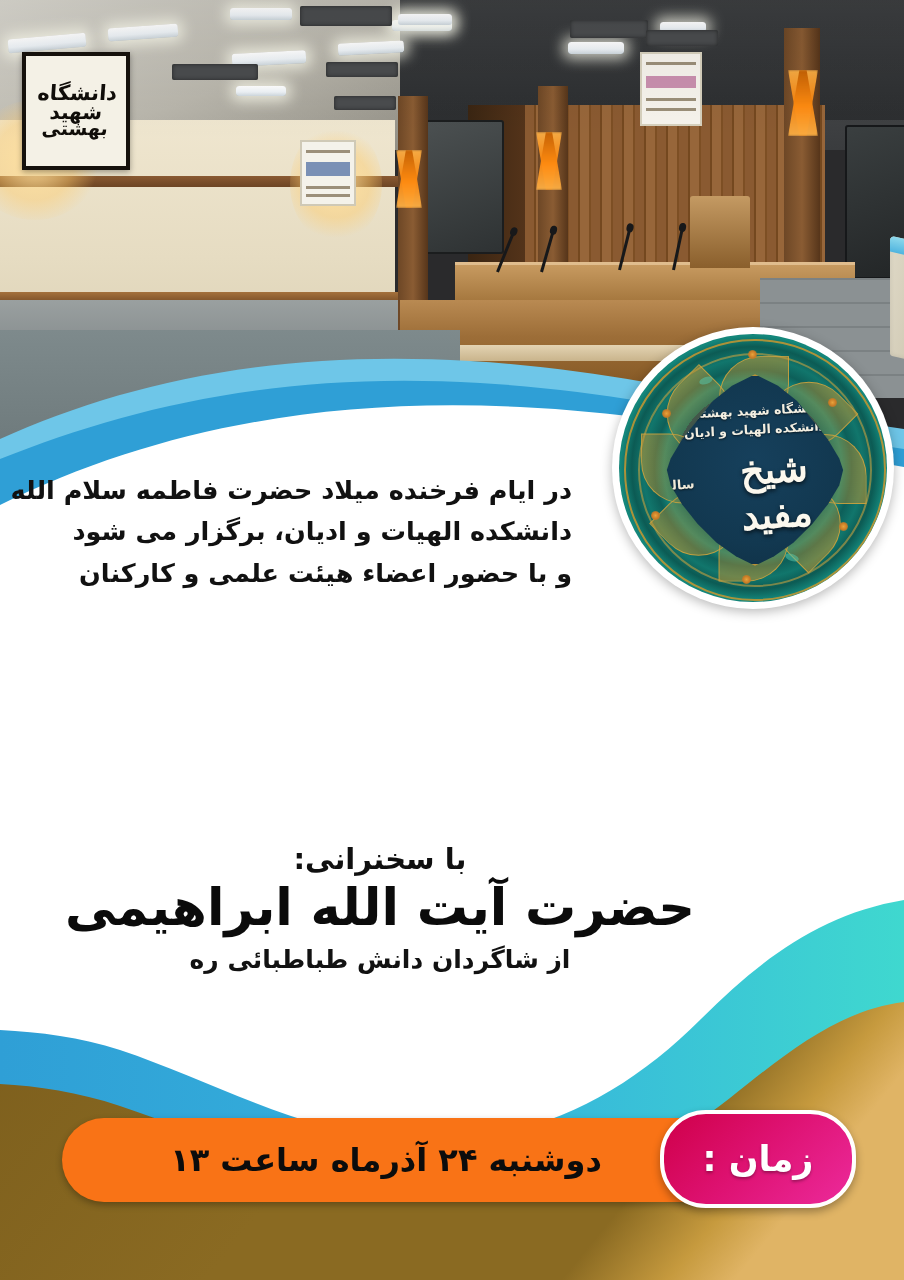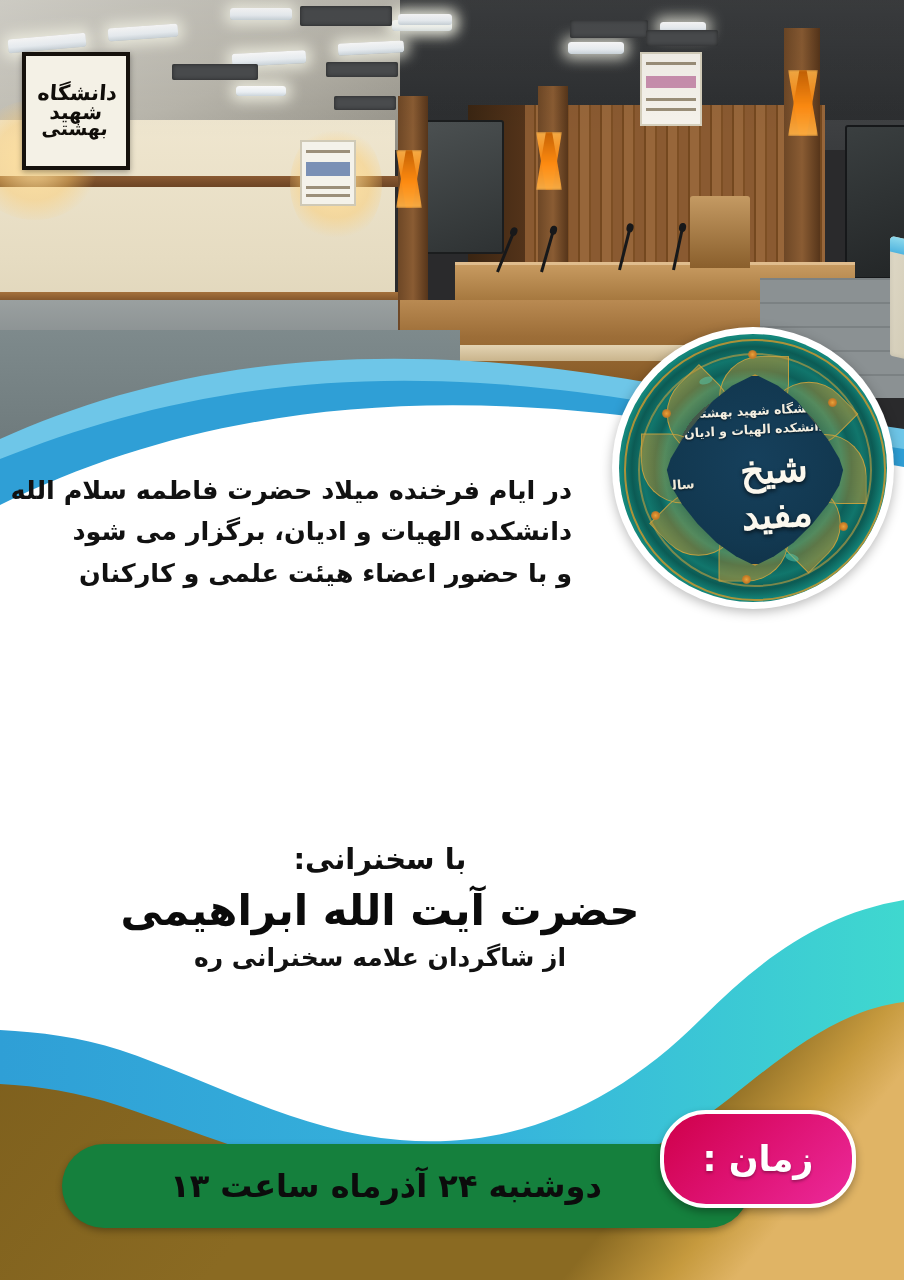--- a/index.html
+++ b/index.html
@@ -344,39 +344,39 @@
   }
 
   
   .speaker{
     position:absolute;left:0;top:842px;width:760px;text-align:center;
   }
   .sp-label{
     color:#101010;font-size:29px;font-weight:bold;letter-spacing:-.2px;
   }
   .sp-name{
-    color:#0b0b0b;font-size:42px;font-weight:bold;margin-top:10px;letter-spacing:-.4px;
+    color:#0b0b0b;font-size:51px;font-weight:bold;margin-top:2px;letter-spacing:-.4px;
   }
   .sp-sub{
     color:#121212;font-size:25px;font-weight:bold;margin-top:8px;letter-spacing:-.2px;
   }
 
   
   .wave-bottom{
     position:absolute;left:0;top:880px;width:904px;height:400px;
     overflow:hidden;
   }
   .wave-bottom svg{display:block;}
 
   
   .datebar{
     position:absolute;
-    left:62px;top:1144px;
+    left:62px;top:1118px;
     width:688px;height:84px;
-    background:#15803d;
+    background:#f97316;
     border-radius:42px;
     box-shadow:0 3px 7px rgba(0,0,0,.3);
     display:flex;align-items:center;justify-content:center;
   }
   .date-text{
     color:#0c0c0c;
     font-size:32px;
     font-weight:bold;
     letter-spacing:-.3px;
     padding-right:40px;
@@ -571,21 +571,21 @@
   <div class="intro">
     <div>در ایام  فرخنده میلاد حضرت فاطمه سلام الله علیها</div>
     <div>دانشکده الهیات و ادیان، برگزار می شود</div>
     <div>و با حضور اعضاء هیئت علمی و کارکنان</div>
   </div>
 
 
   <div class="speaker">
     <div class="sp-label">با سخنرانی:</div>
     <div class="sp-name">حضرت آیت الله ابراهیمی</div>
-    <div class="sp-sub">از شاگردان علامه سخنرانی ره</div>
+    <div class="sp-sub">از شاگردان دانش طباطبائی ره</div>
   </div>
 
   <div class="wave-bottom">
     <svg width="904" height="400" viewBox="0 0 904 400" preserveAspectRatio="none">
       <defs>
         <linearGradient id="blueGrad" x1="0" y1="0" x2="1" y2="0">
           <stop offset="0%" stop-color="#2f9fd6"></stop>
           <stop offset="55%" stop-color="#36b4dc"></stop>
           <stop offset="100%" stop-color="#3fd8cf"></stop>
         </linearGradient>

